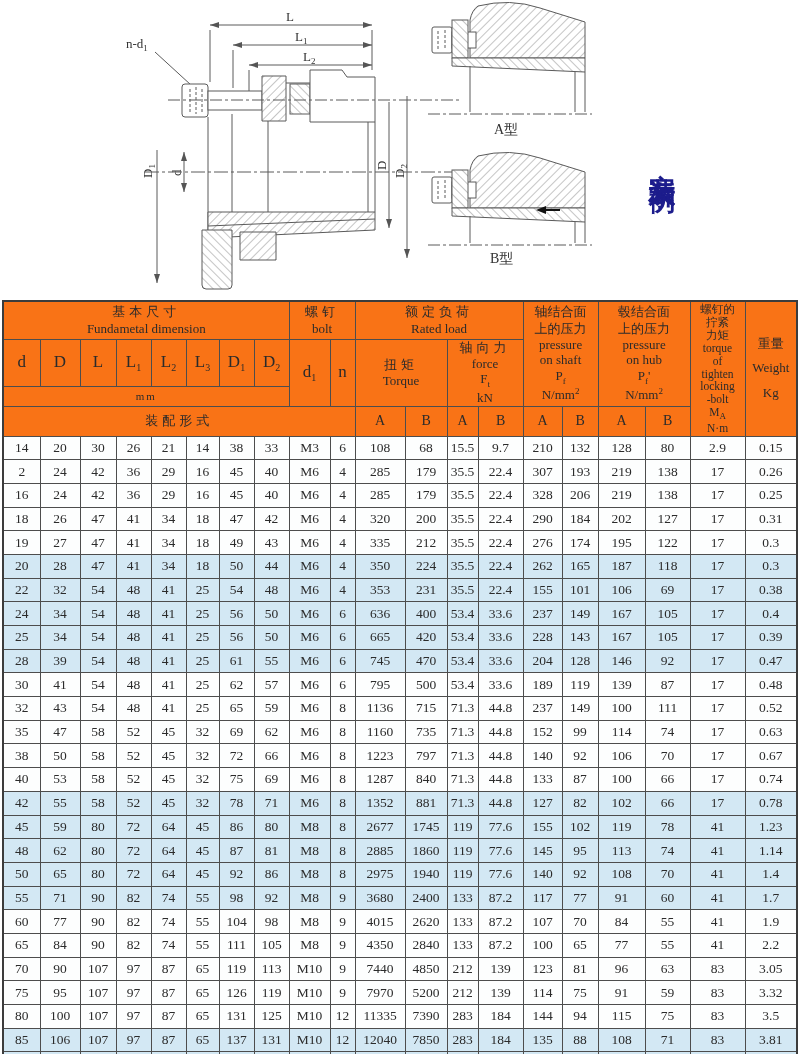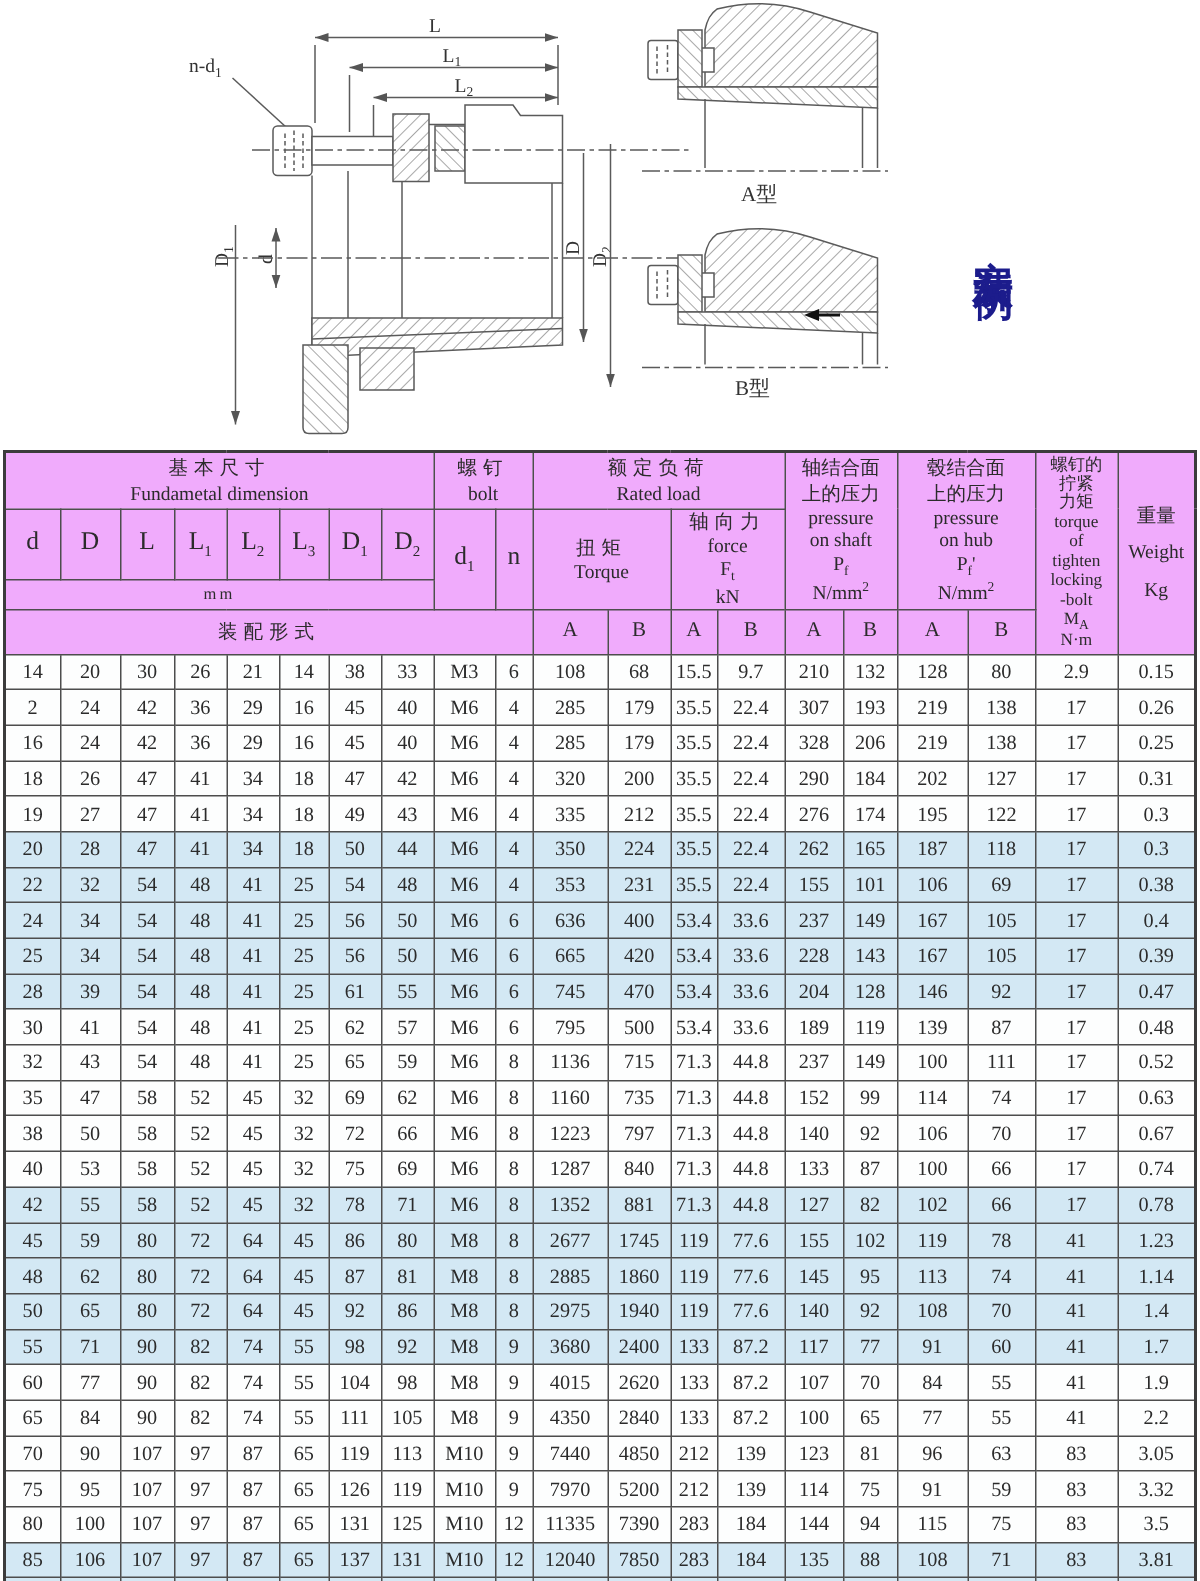--- a/index.html
+++ b/index.html
@@ -5,21 +5,21 @@
   html,body{margin:0;padding:0;background:#fff;}
   .page{position:relative;width:800px;height:1054px;background:#fff;overflow:hidden;
         font-family:"Liberation Serif","DejaVu Serif",serif;color:#2b2b2b;}
   .drawing{position:absolute;top:0;left:0;}
   .note-vert{position:absolute;left:648px;top:152px;writing-mode:vertical-rl;
              font-family:"Liberation Sans","DejaVu Sans",sans-serif;
              font-size:27px;font-weight:bold;color:#1c1c8c;letter-spacing:5px;line-height:1;}
   table.spec{position:absolute;top:300px;left:2px;width:796px;border-collapse:collapse;
              table-layout:fixed;text-align:center;border:2px solid #3c3c3c;}
   .spec th,.spec td{border:1px solid #4d4d4d;padding:0;font-weight:normal;vertical-align:middle;}
-  .spec thead th{background:#f0abfc;}
+  .spec thead th{background:#f97316;}
   .spec td{height:22.7px;font-size:13.5px;background:#fdfefe;}
   .spec tr.hl td{background:#d3e8f4;}
   .h1{height:38px}.h2{height:47px}.h3{height:20px}.h4{height:30px}
   .zh{font-size:13px;line-height:1.25;}
   .sp{letter-spacing:4px;}
   .en{font-size:13px;line-height:1.2;}
   .sym{font-size:17px;}
   .sym sub{font-size:10px;}
   .mmcell{font-size:11px;letter-spacing:2px;}
   .abcell{font-size:14px;}

